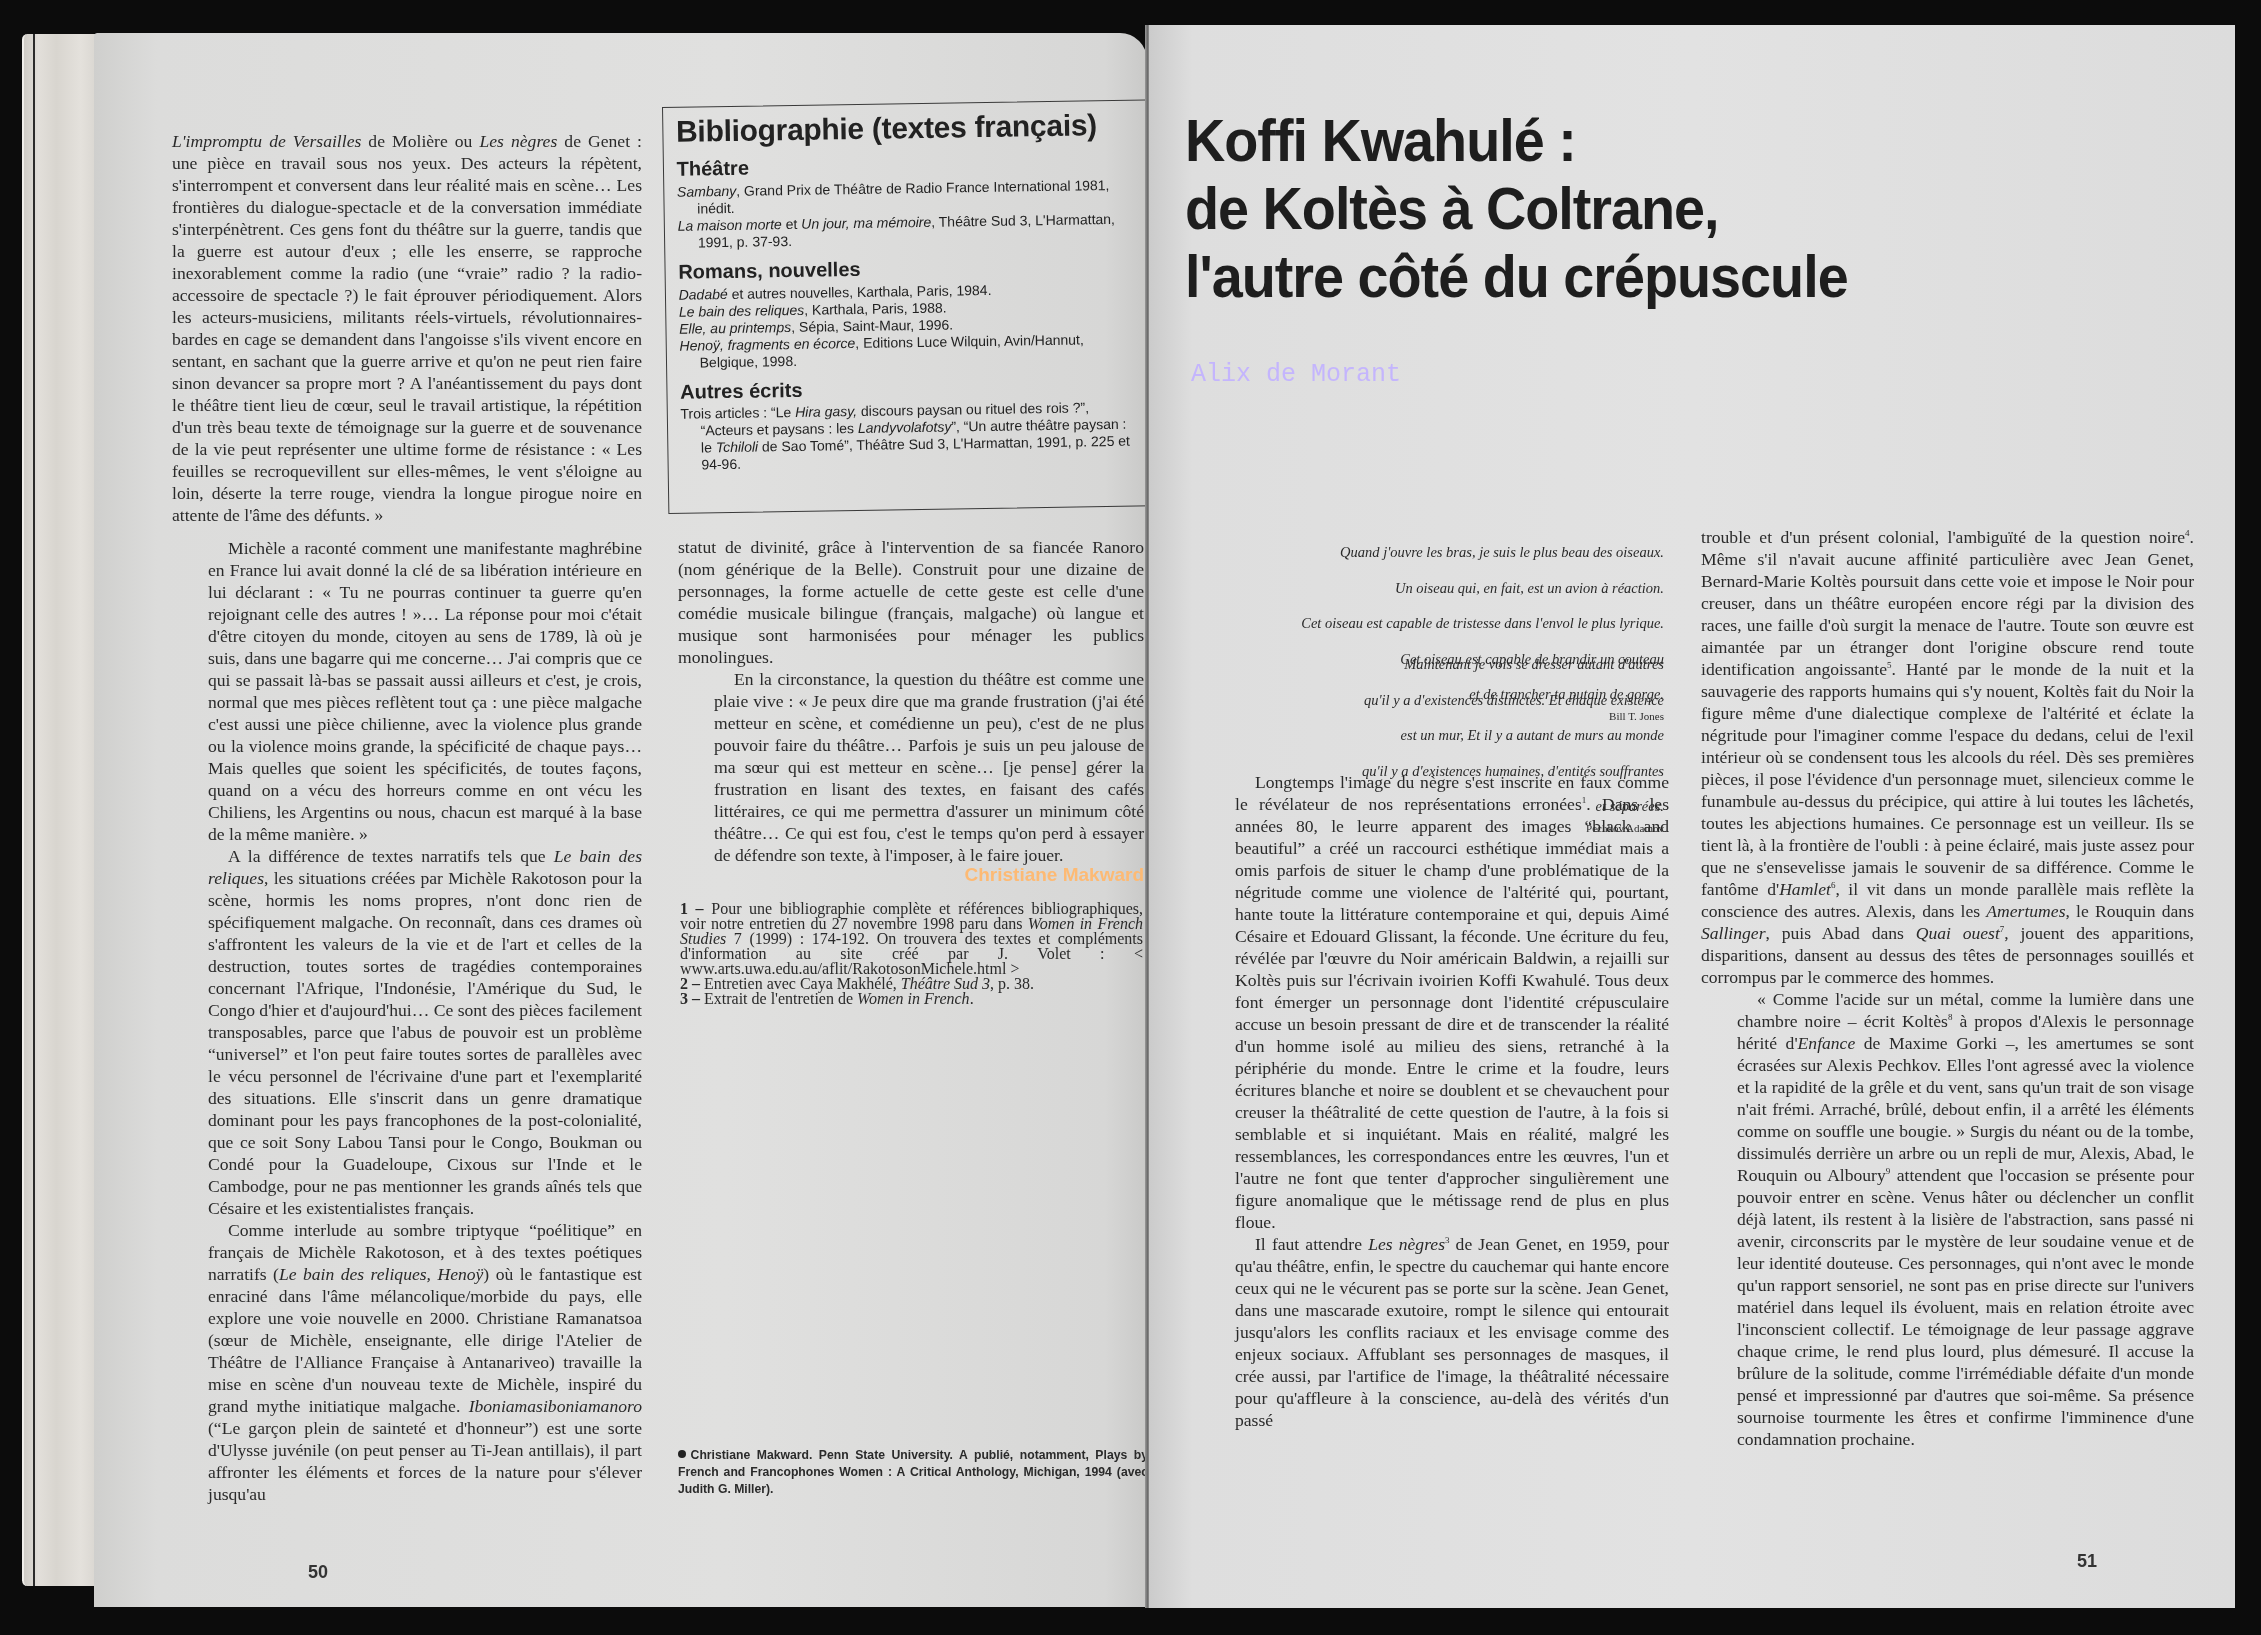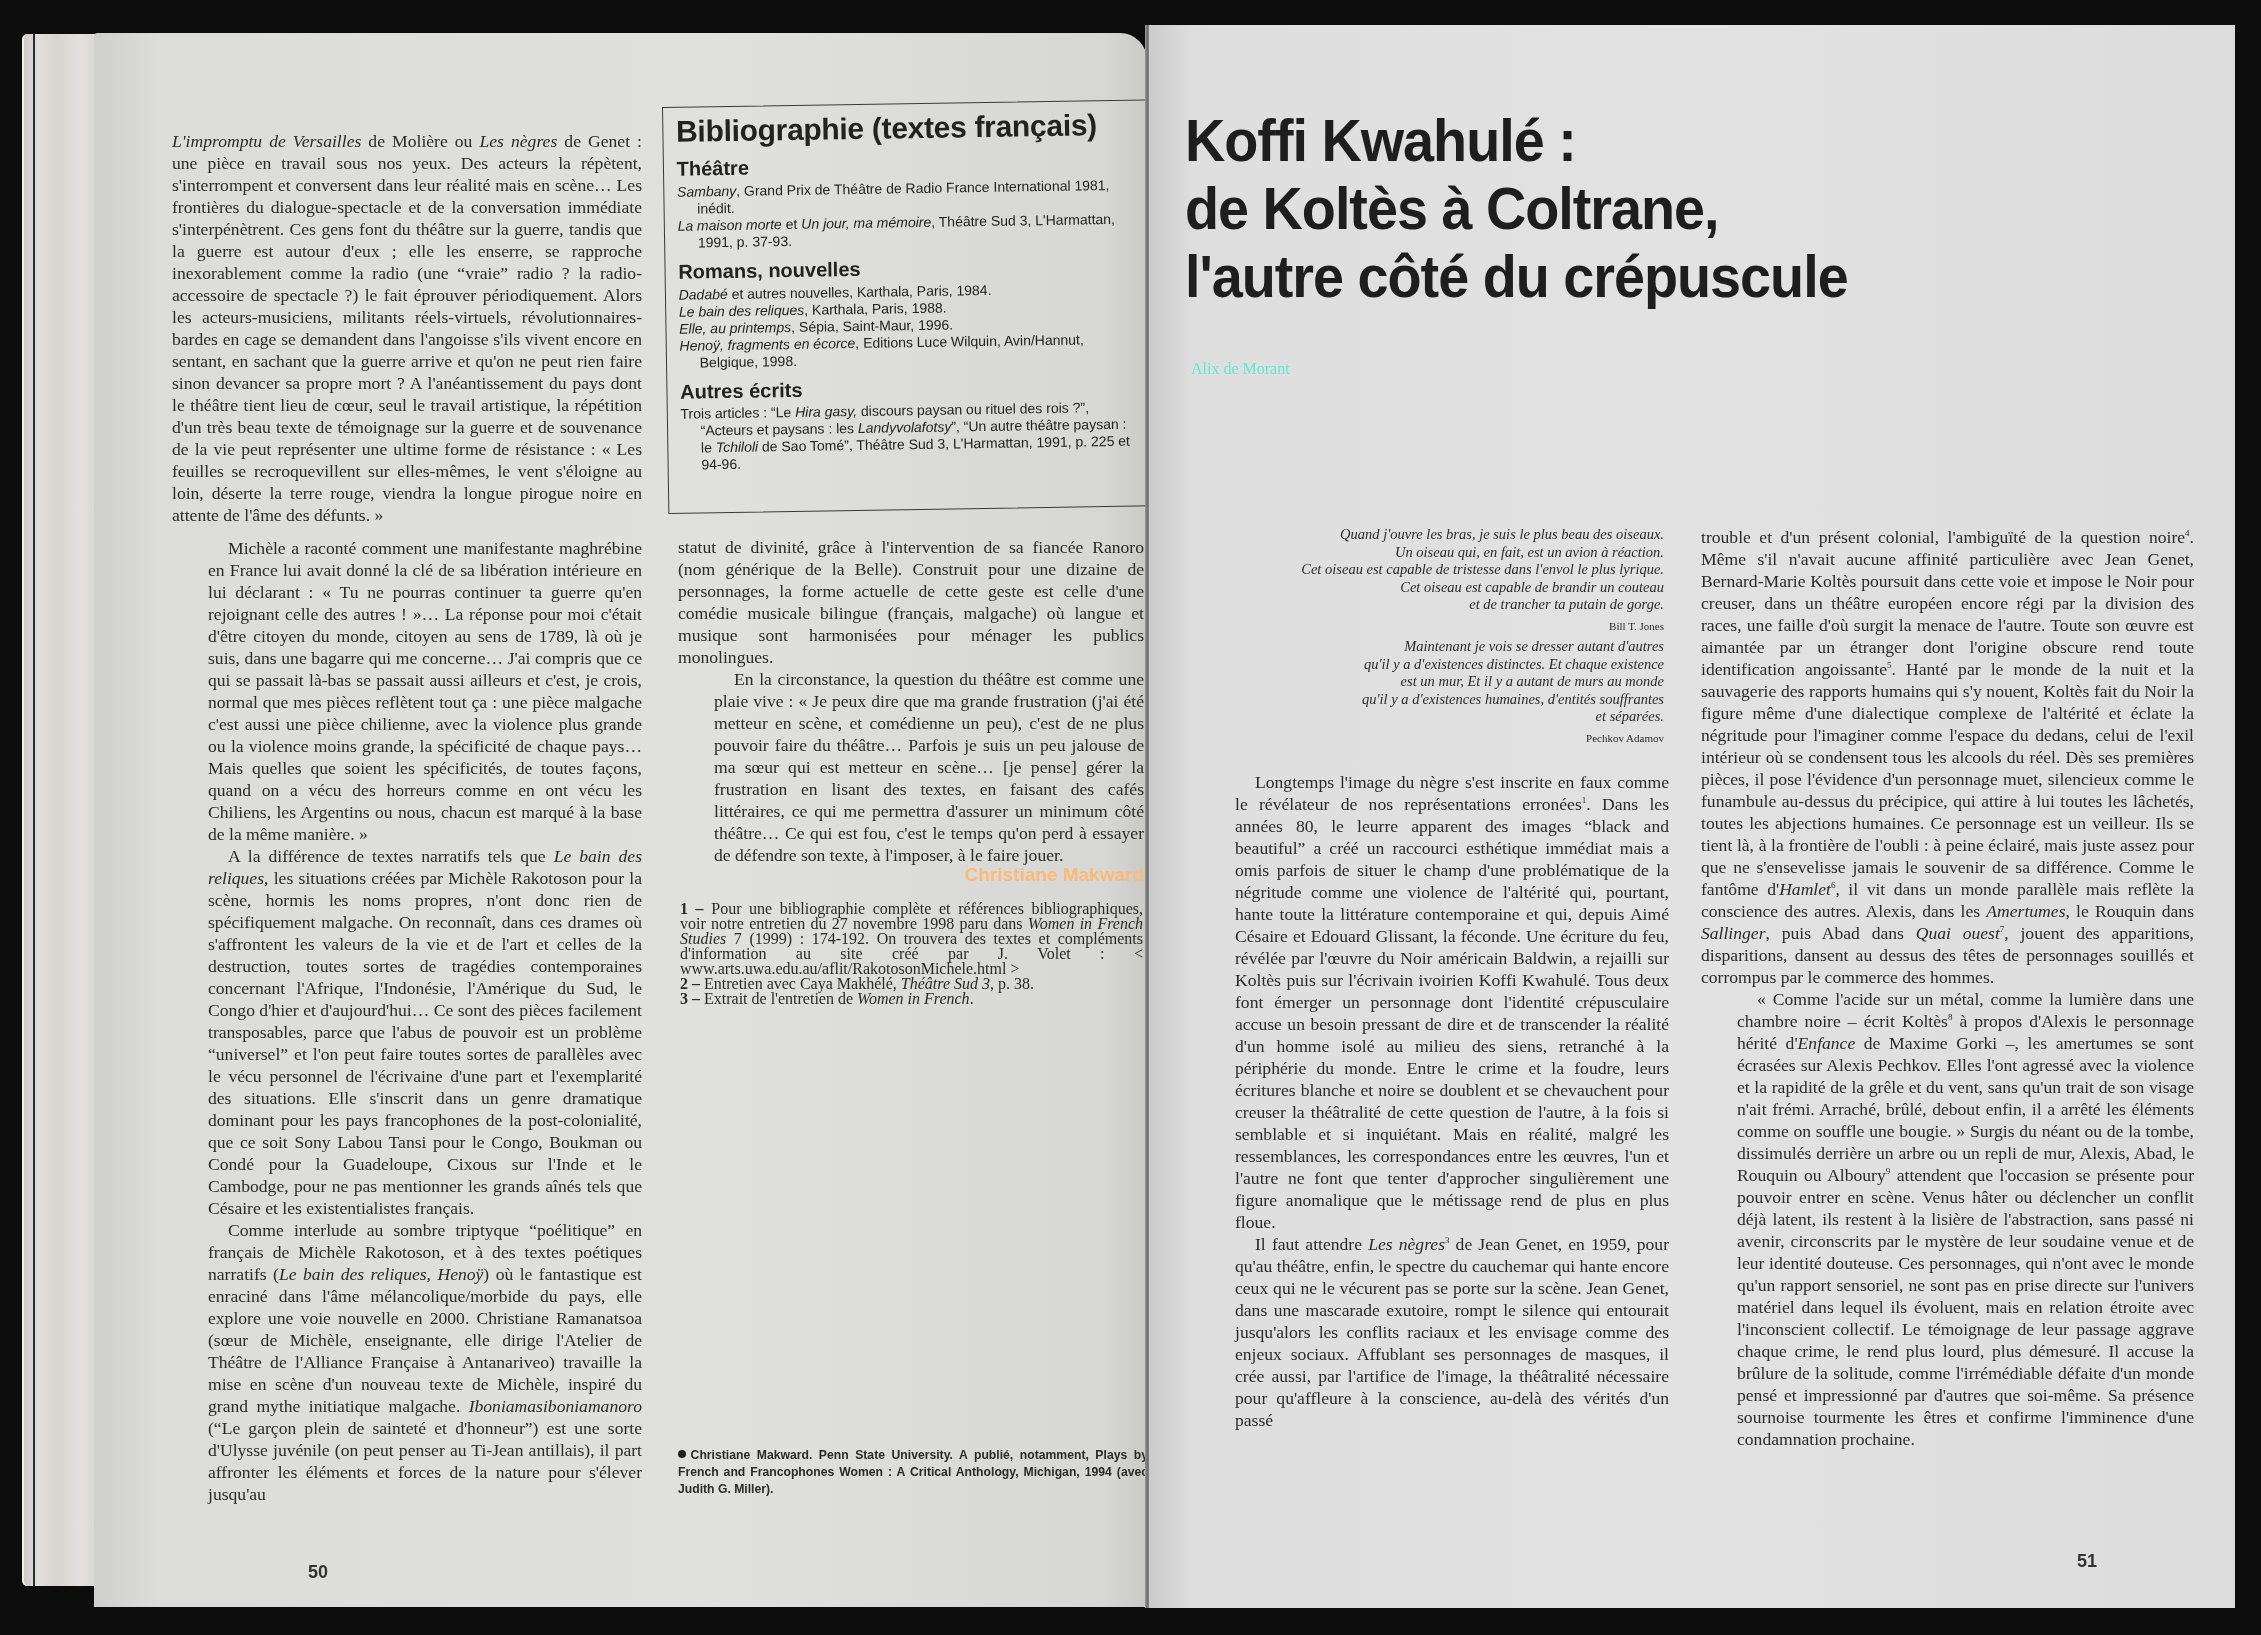--- a/index.html
+++ b/index.html
@@ -83,27 +83,27 @@
 
   
   .title {
     position: absolute; left: 1185px; top: 107px; width: 905px;
     font-family: "Liberation Sans", sans-serif; font-weight: bold; font-size: 60px; line-height: 68px;
     color: #1e1e1e; letter-spacing: -1.1px; transform: scaleX(0.93); transform-origin: left top;
   }
   .title div { white-space: nowrap; }
   .author {
     position: absolute; left: 1191px; top: 360px;
-    font-family: Liberation Serif, serif; font-size: 16px; color: #5eead4;
+    font-family: Liberation Mono, monospace; font-size: 25px; color: #c4b5fd;
   }
   .epigraph {
     position: absolute; left: 1230px; width: 434px; text-align: right;
     font-size: 14.5px; line-height: 17.6px;
   }
-  .epigraph .verse { font-style: italic; }
+  .epigraph .verse { font-style: italic; margin-top: 18px; }
   .epigraph .attrib { font-style: normal; font-size: 11px; margin-top: 3.6px; }
   .epi-1 { top: 526px; }
   .epi-2 { top: 638px; }
   .col-3 { left: 1199px; top: 771px; width: 470px; }
   .col-4 { left: 1701px; top: 526px; width: 493px; }
   sup { font-size: 9px; line-height: 0; }
 </style>
 </head>
 <body>
 

